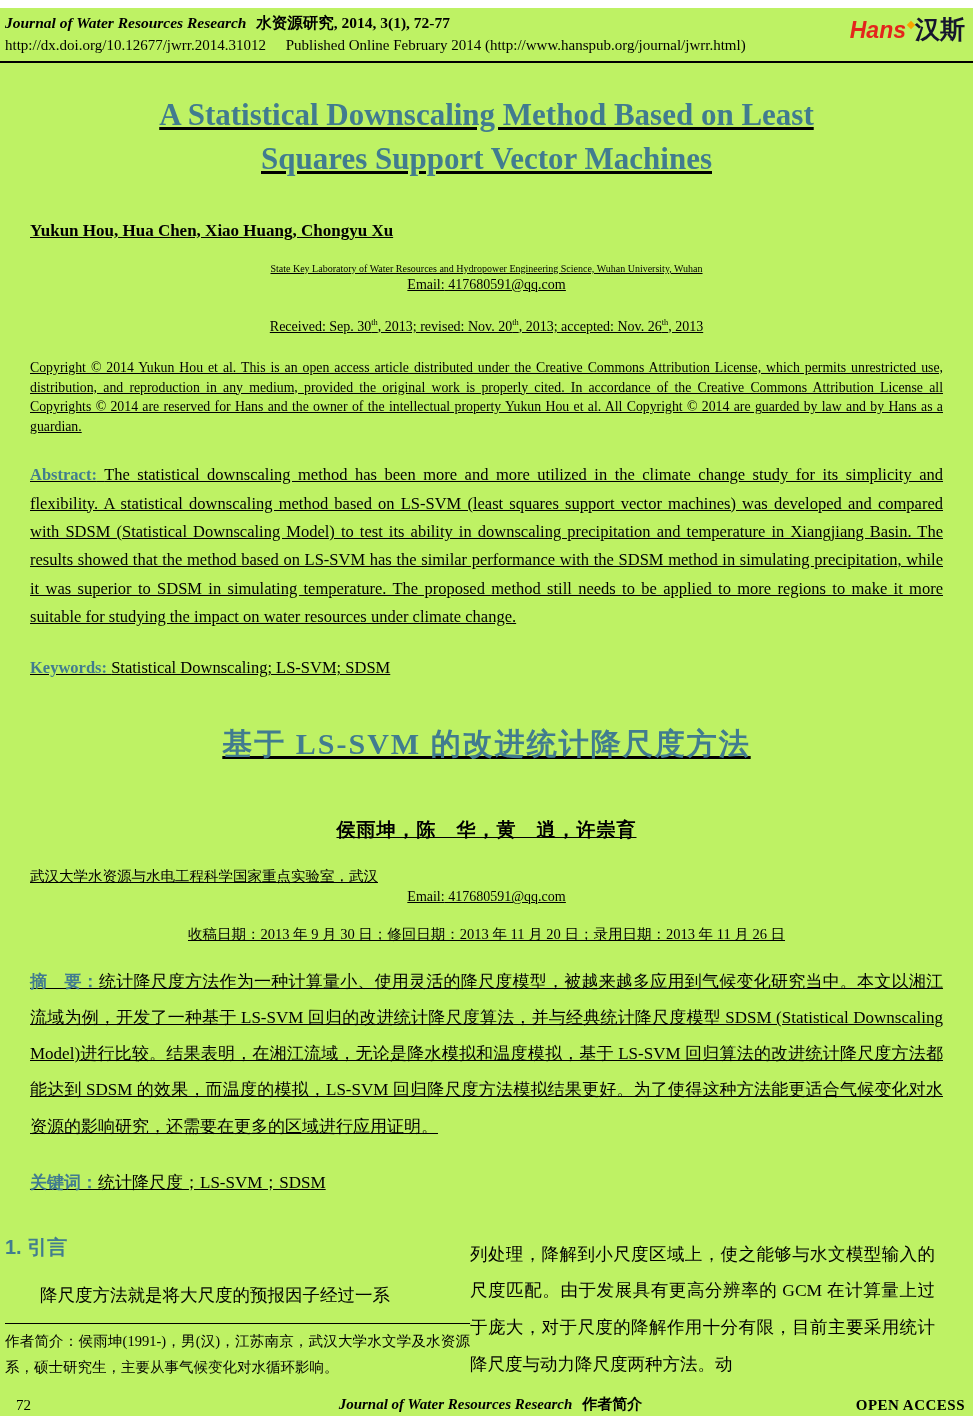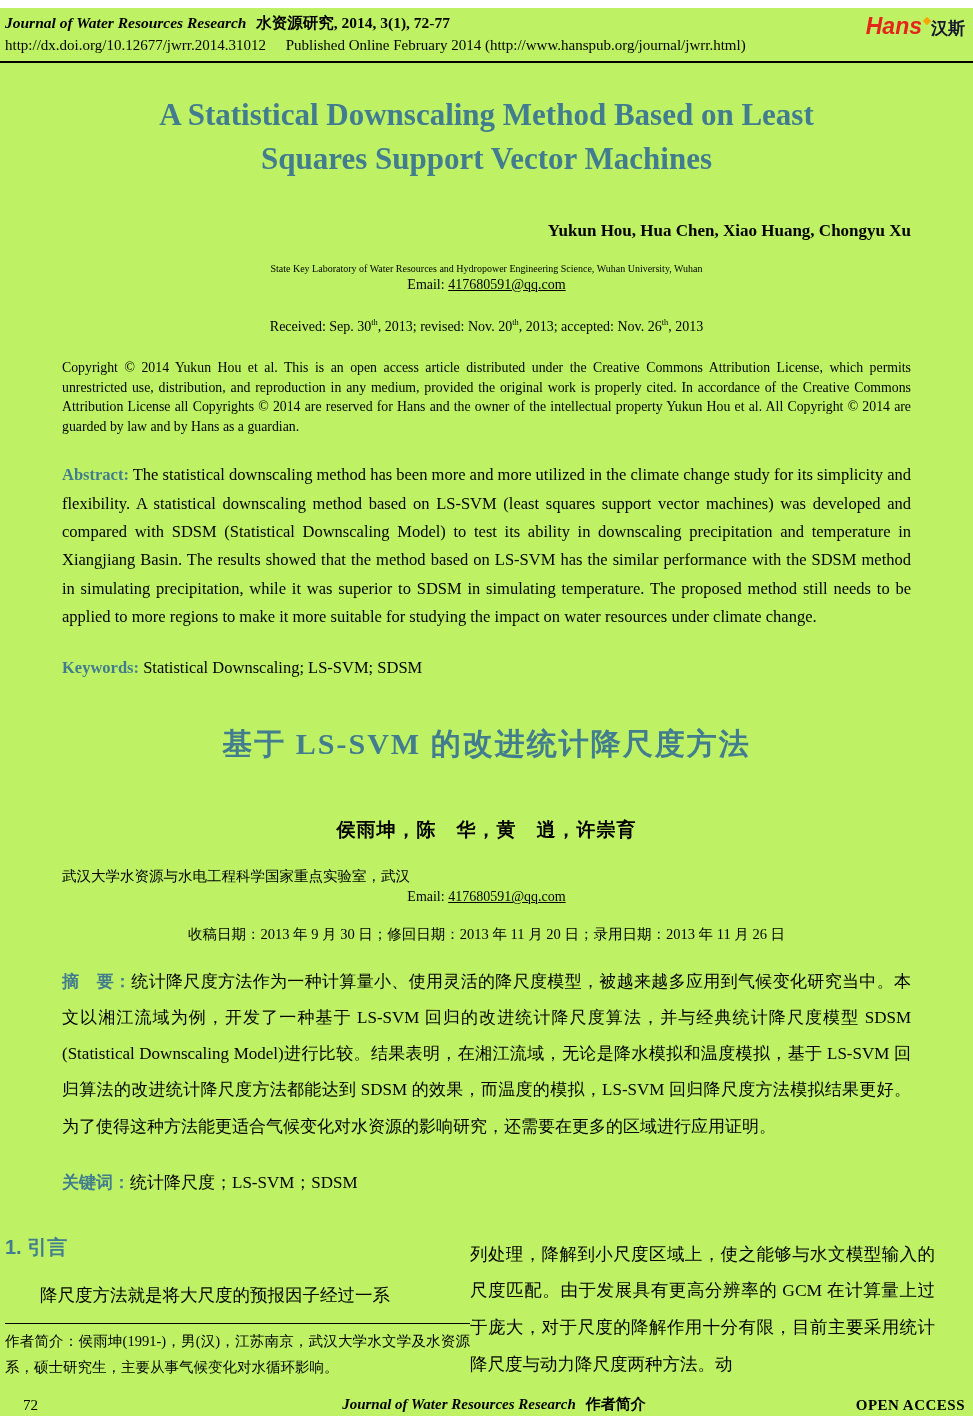--- a/index.html
+++ b/index.html
@@ -20,34 +20,34 @@
     padding: 5px 6px 0 5px;
   }
   .h-line1 { font-size: 15.5px; font-weight: bold; line-height: 1.35; }
   .jname  { font-style: italic; }
   .jcn    { margin-left: 6px; }
   .h-line2 { font-size: 15px; line-height: 1.45; margin-top: 1px; }
   .h-line2 .pub { margin-left: 16px; }
   .logo { white-space: nowrap; position: relative; padding-right: 2px; }
   .logo-hans { color: #e4251c; font-weight: bold; font-style: italic; font-size: 23px; letter-spacing: 0; font-family: "Liberation Sans", sans-serif; }
   .logo-accent { display: inline-block; width: 6px; height: 6px; background: #f7a600; transform: rotate(45deg); margin: 0 1px 10px 2px; }
-  .logo-cn { color: #16162e; font-weight: bold; font-size: 17px; }
+  .logo-cn { color: #16162e; font-weight: bold; font-size: 25px; }
   .header-rule { border-top: 2px solid #000; margin: 4px 0 0 0; }
 
   
-  .front { padding: 0 62px; }
+  .front { padding: 0 30px; text-decoration: underline; }
   h1.title-en {
     margin-top: 30px;
     text-align: center;
     color: #417c8f;
     font-size: 31px; font-weight: bold;
     line-height: 1.42;
     white-space: pre-line;
   }
-  .authors-en { margin-top: 40px; text-align: right; font-size: 17px; font-weight: bold; }
+  .authors-en { margin-top: 40px; text-align: left; font-size: 17px; font-weight: bold; }
   .affil-en   { margin-top: 22px; text-align: center; font-size: 10px; }
   .email-line { margin-top: 3px; text-align: center; font-size: 14px; }
   .email-line a { color: #000; text-decoration: underline; }
   .received   { margin-top: 26px; text-align: center; font-size: 14px; }
   sup { font-size: 60%; vertical-align: super; line-height: 0; }
 
   .copyright {
     margin-top: 23px;
     font-size: 13.8px; line-height: 1.44;
     text-align: justify;
@@ -86,21 +86,21 @@
   h3.sec-heading { color: #417c8f; font-size: 20px; font-weight: bold; font-family: "Liberation Sans", sans-serif; }
   .body-para { font-size: 17.5px; line-height: 2.1; text-align: justify; }
   .col-left .body-para { margin-top: 16px; text-indent: 2em; }
   .footnote { margin-top: 10px; }
   .footnote-rule { border-top: 1px solid #000; width: 100%; }
   .footnote-text { font-size: 14.5px; line-height: 1.8; margin-top: 4px; text-align: justify; }
   .col-right .body-para { margin-top: 2px; }
 
   
   footer.pfooter {
-    position: absolute; left: 15px; right: 0; bottom: 10px;
+    position: absolute; left: 8px; right: 0; bottom: 10px;
     height: 22px;
     padding: 0 8px;
     font-size: 15px;
   }
   .page-num { position: absolute; left: 8px; bottom: 0; }
   .footer-journal { position: absolute; left: 0; right: 0; bottom: 0; text-align: center; font-weight: bold; }
   .fj-en { font-style: italic; }
   .fj-cn { margin-left: 10px; }
   .open-access { position: absolute; right: 8px; bottom: 0; font-weight: bold; letter-spacing: 0.5px; }
 </style>

